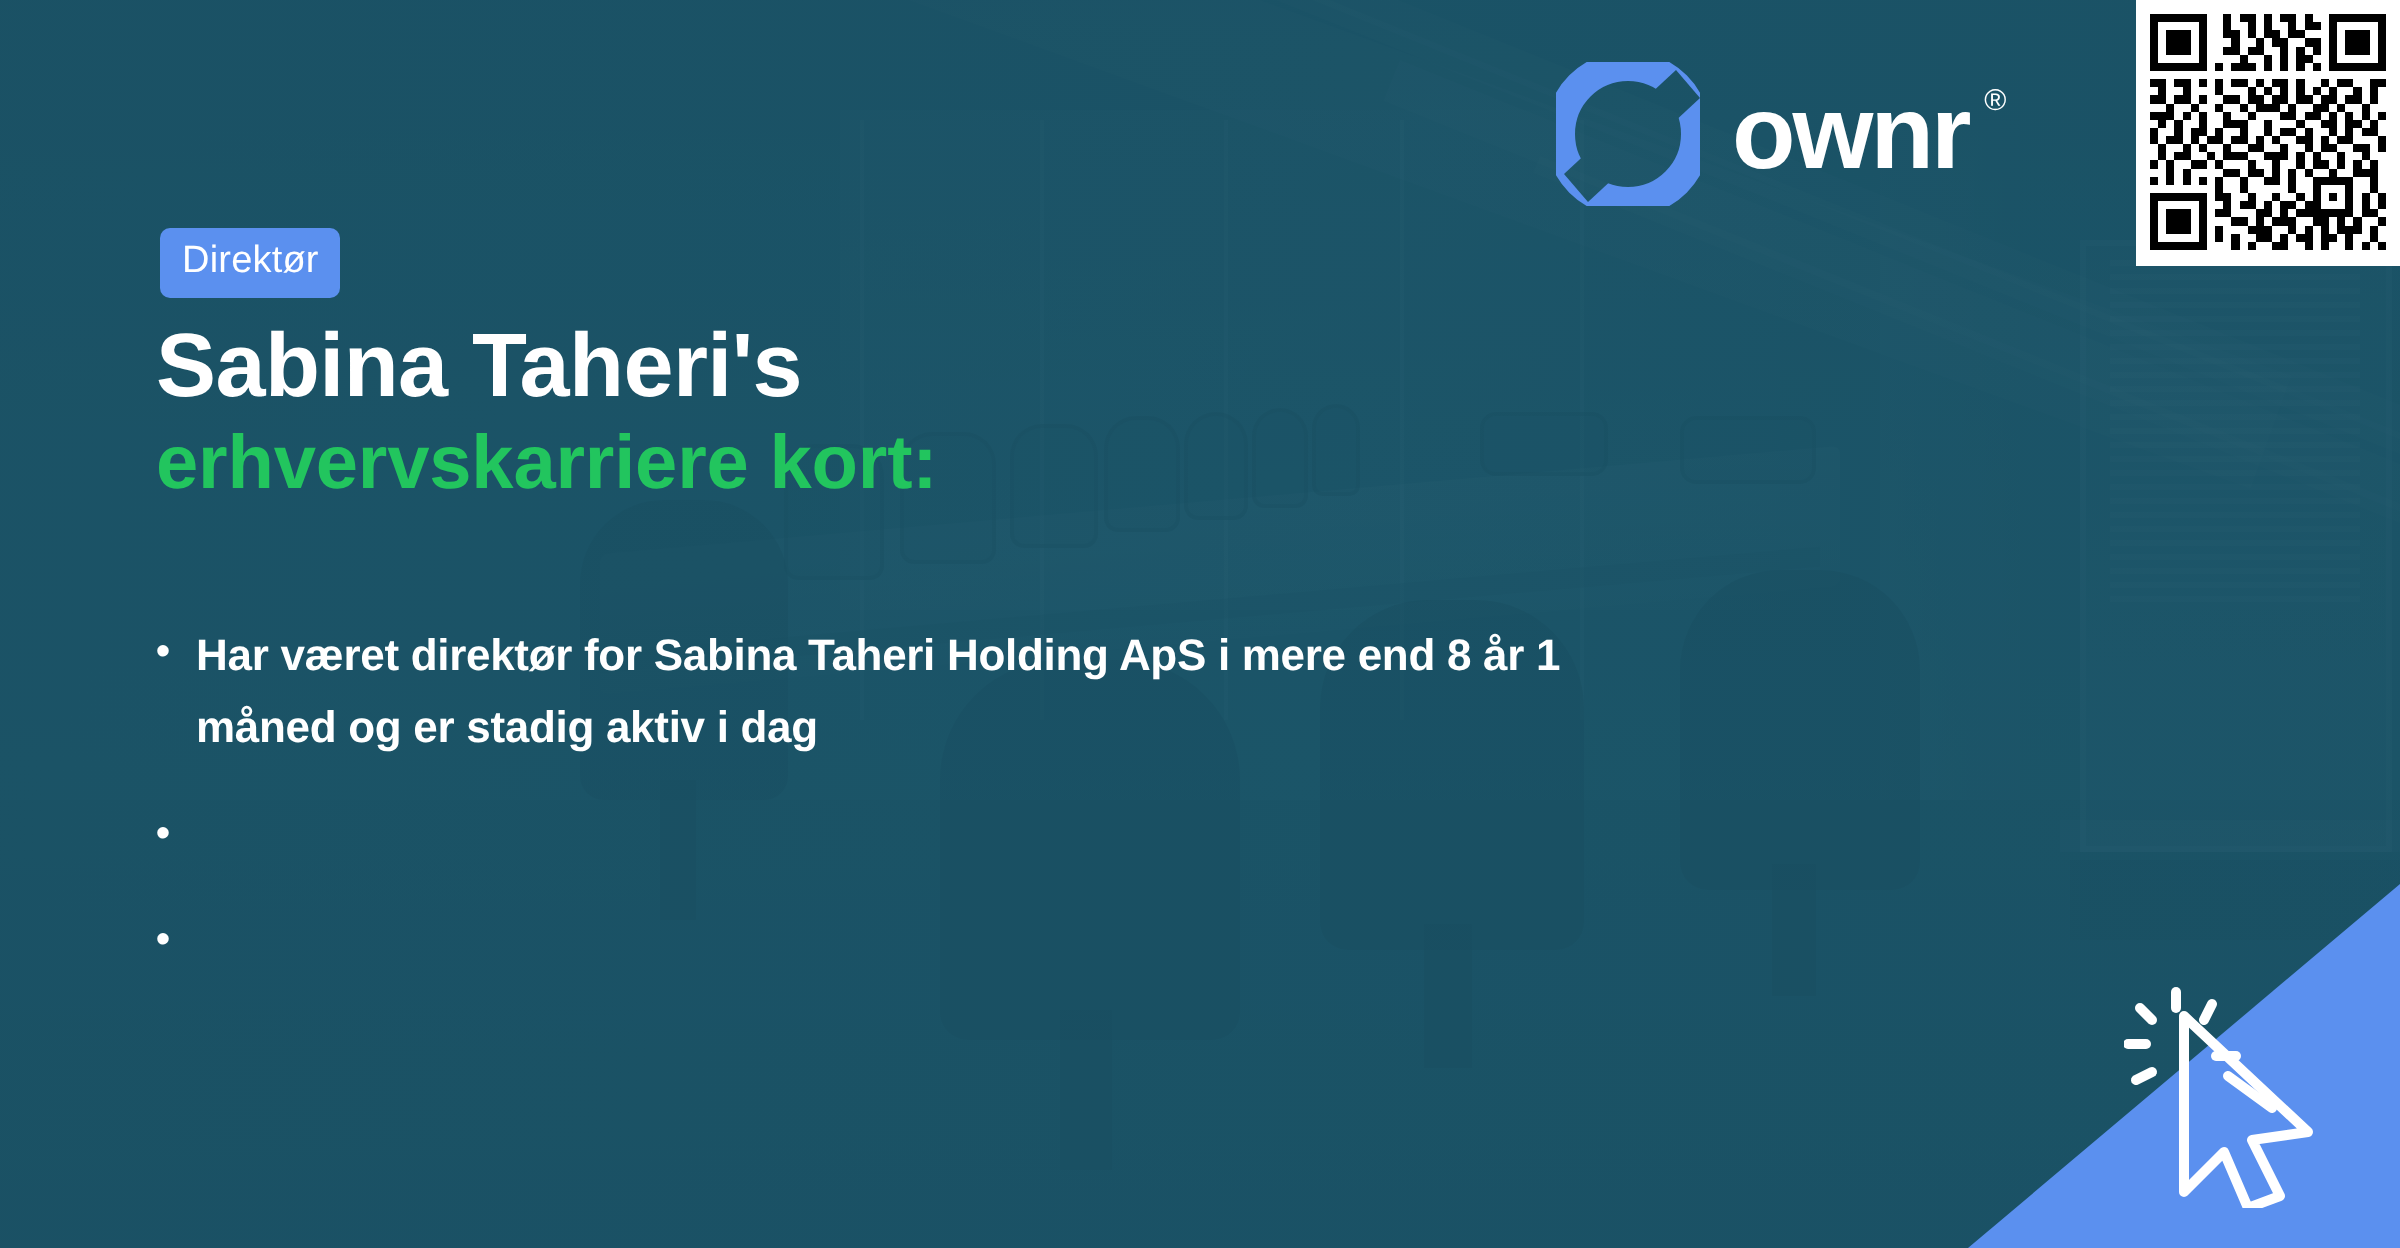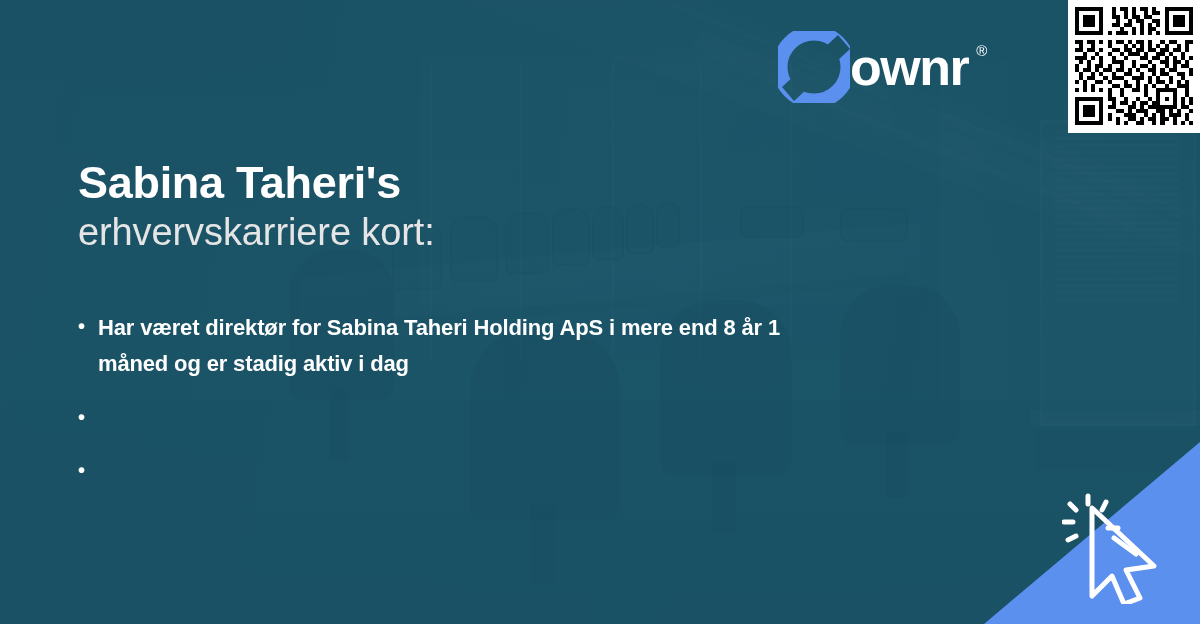--- a/index.html
+++ b/index.html
@@ -104,41 +104,41 @@
     letter-spacing:.1px;white-space:nowrap;
   }
 
   .title1{
     position:absolute;left:78px;top:159px;
     color:#ffffff;font-size:45px;font-weight:bold;line-height:1.08;
     letter-spacing:-.3px;white-space:nowrap;
   }
   .title2{
     position:absolute;left:78px;top:212px;
-    color:#e5e5e5;font-size:38px;font-weight:400;line-height:1.1;
+    color:#22c55e;font-size:38px;font-weight:700;line-height:1.1;
     letter-spacing:-.1px;white-space:nowrap;
   }
 
   .bullets{position:absolute;left:78px;top:310px;width:940px;}
   .bullet{
     display:flex;align-items:flex-start;
     color:#ffffff;font-size:22px;font-weight:bold;
     line-height:1.62;margin-bottom:20px;letter-spacing:-.15px;
   }
   .bullet .dot{
     flex:0 0 auto;width:20px;font-size:20px;line-height:1.62;
     color:#ffffff;text-align:left;
   }
   .bullet .btext{flex:1 1 auto;max-width:740px;}
 
   
   .logo{position:absolute;left:778px;top:31px;display:flex;align-items:center;}
   .logomark{position:relative;width:72px;height:72px;flex:0 0 auto;}
   .wordmark{
-    position:relative;color:#ffffff;
+    position:relative;margin-left:16px;color:#ffffff;
     font-size:52px;font-weight:bold;line-height:1;letter-spacing:-1.5px;
   }
   .regmark{
     position:absolute;right:-19px;top:2px;font-size:15px;font-weight:normal;
     letter-spacing:0;
   }
 
   
   .qrpanel{
     position:absolute;left:1068px;top:0;width:132px;height:133px;
@@ -203,20 +203,21 @@
     <div class="blinds"></div>
     <div class="sill"></div>
     <div class="radiator"></div>
   </div>
 
   <div class="tint"></div>
   <div class="tint2"></div>
 
   <div class="content">
 
+    <div class="badge">Direktør</div>
 
     <div class="title1">Sabina Taheri's</div>
     <div class="title2">erhvervskarriere kort:</div>
 
     <div class="bullets">
       <div class="bullet">
         <span class="dot">•</span>
         <span class="btext">Har været direktør for Sabina Taheri Holding ApS i mere end 8 år 1 måned og er stadig aktiv i dag</span>
       </div>
       <div class="bullet">

